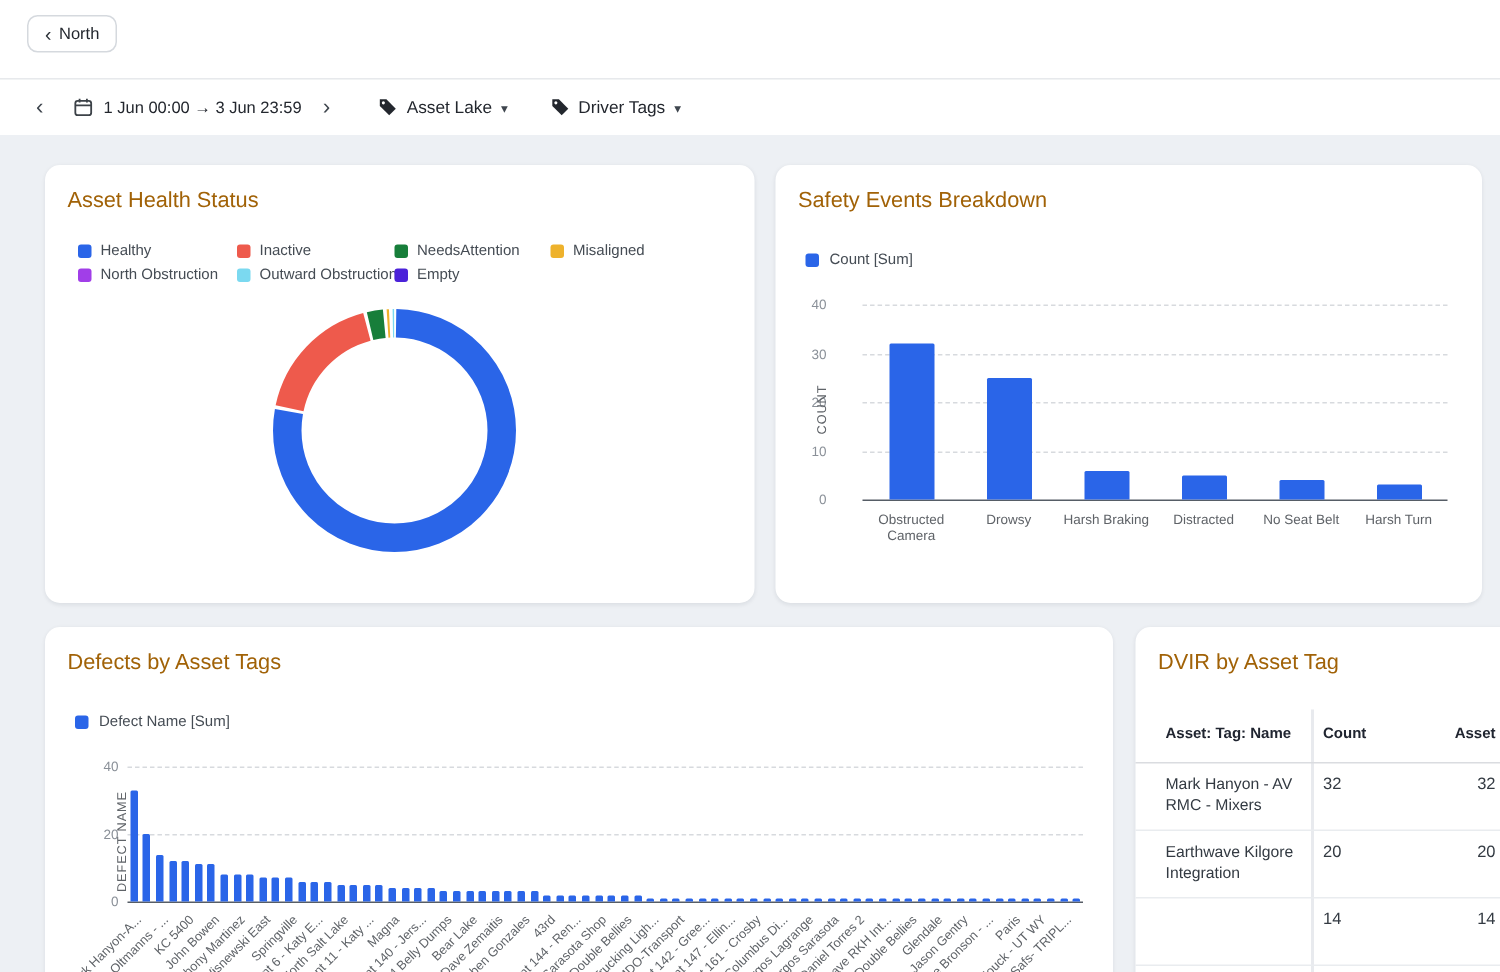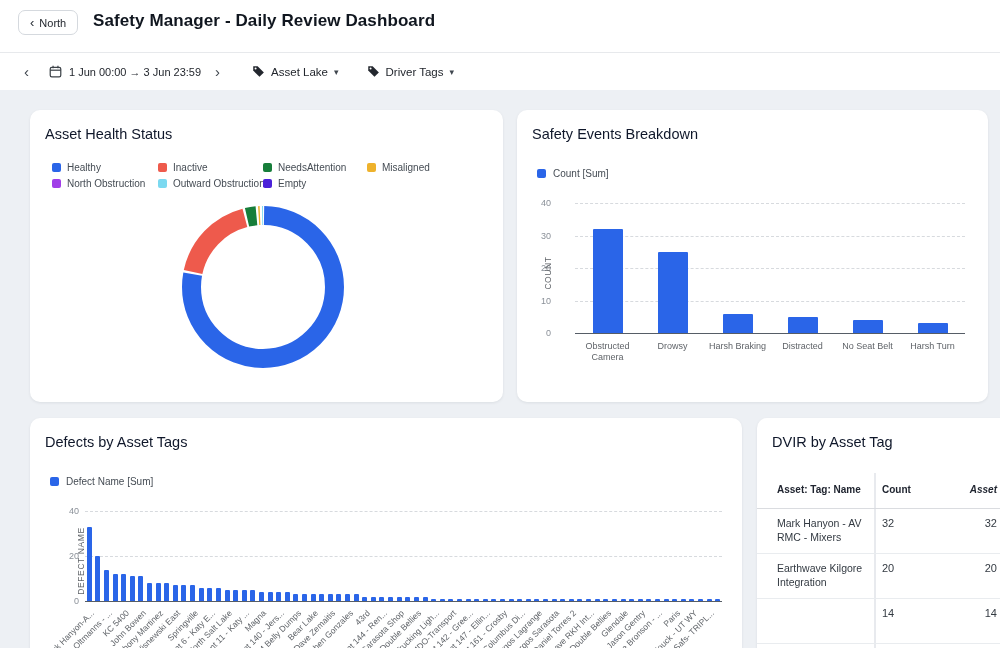--- a/index.html
+++ b/index.html
@@ -20,21 +20,21 @@
   .tb-date { margin-left:7px; font-size:11px; color:#23272e; }
   .tb-filter { display:flex; align-items:center; gap:6px; margin-left:28px; cursor:pointer; }
   .tb-filter .lbl { font-size:11.5px; color:#23272e; }
   .caret { font-size:9px; color:#3f464e; margin-top:1px; }
 
   .panel { position:absolute; background:#fff; border-radius:10px; box-shadow:0 1px 3px rgba(16,24,40,.08); }
   #panel-asset-health { left:30px; top:110px; width:473px; height:292px; }
   #panel-safety-events { left:517px; top:110px; width:471px; height:292px; }
   #panel-defects { left:30px; top:418px; width:712px; height:320px; }
   #panel-dvir { left:757px; top:418px; width:292px; height:320px; }
-  .panel-title { position:absolute; left:15px; top:16px; font-size:14.5px; font-weight:500; color:#0f172a; }
+  .panel-title { position:absolute; left:15px; top:16px; font-size:14.5px; font-weight:500; color:#a16207; }
 
   .legend-grid { position:absolute; left:22px; top:52px; display:grid; grid-template-columns:106px 105px 104px auto; row-gap:5px; }
   .legend-item { display:flex; align-items:center; gap:6px; cursor:pointer; }
   .legend-sq { width:9px; height:9px; border-radius:2px; flex:0 0 auto; }
   .legend-txt { font-size:10px; color:#454c54; font-weight:500; white-space:nowrap; }
   .series-legend { position:absolute; left:20px; top:58px; display:flex; align-items:center; gap:7px; cursor:pointer; }
 
   .chart { position:absolute; inset:0; }
   .gridline { position:absolute; border-top:1px dashed #d7dade; height:0; }
   .axisline { position:absolute; border-top:1px solid #565d66; height:0; }
@@ -46,37 +46,36 @@
   .axis-title.y { transform:rotate(-90deg); transform-origin:center; white-space:nowrap; }
 
   .donut-wrap { position:absolute; left:148px; top:92px; width:170px; height:170px; }
 
   
   .dvir-table { position:absolute; left:0; top:55px; width:292px; }
   .dvir-vline { position:absolute; left:117px; top:55px; height:265px; width:2px; background:#e8eaee; }
   .dvir-header { position:absolute; left:0; top:0; width:292px; height:36px; border-bottom:1px solid #dadce0; }
   .dvir-h1 { position:absolute; left:20px; top:11px; font-size:10px; font-weight:bold; color:#202530; }
   .dvir-h2 { position:absolute; left:125px; top:11px; font-size:10px; font-weight:bold; color:#202530; }
-  .dvir-h3 { position:absolute; left:180px; top:11px; width:60px; font-size:10px; font-weight:bold; color:#202530; text-align:right;font-style:italic; }
+  .dvir-h3 { position:absolute; left:180px; top:11px; width:60px; font-size:10px; font-weight:bold; color:#202530; text-align:right; }
   .dvir-row { position:absolute; left:0; width:292px; height:45px; border-bottom:1px solid #e9ecef; cursor:pointer; }
   .dvir-c1 { position:absolute; left:20px; top:8px; width:96px; font-size:10.5px; color:#333a42; line-height:13.5px; }
   .dvir-c2 { position:absolute; left:125px; top:8px; font-size:11px; color:#333a42; }
   .dvir-c3 { position:absolute; left:180px; top:8px; width:60px; font-size:11px; color:#333a42; text-align:right; }
 </style>
 </head>
 <body>
 
 <div id="app">
 
   <div class="header">
     <button class="back-btn">
       <span class="back-chev">‹</span>
       <span>North</span>
     </button>
-    <div class="page-title">Safety Manager - Daily Review Dashboard</div>
   </div>
 
   <div class="toolbar">
     <span class="tb-chev left">‹</span>
     <span class="tb-icon">
       <svg width="13" height="13" viewBox="0 0 16 16" fill="none" stroke="#3c4248" stroke-width="1.5">
         <rect x="1.5" y="2.8" width="13" height="11.7" rx="2"></rect>
         <line x1="1.5" y1="6.4" x2="14.5" y2="6.4"></line>
         <line x1="5" y1="1" x2="5" y2="4"></line>
         <line x1="11" y1="1" x2="11" y2="4"></line>

